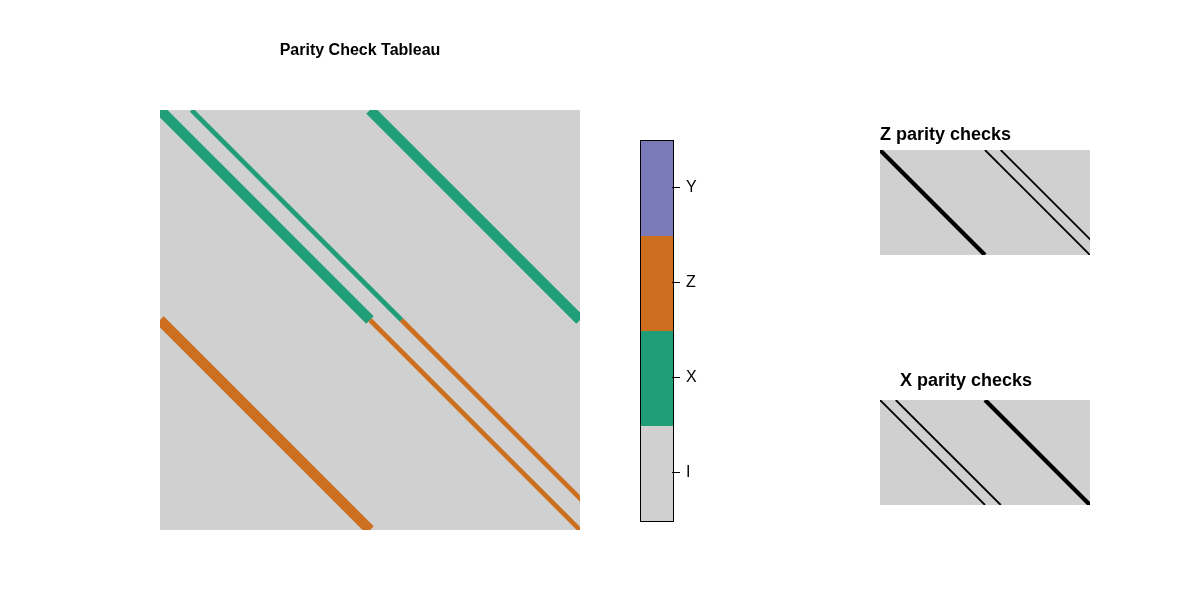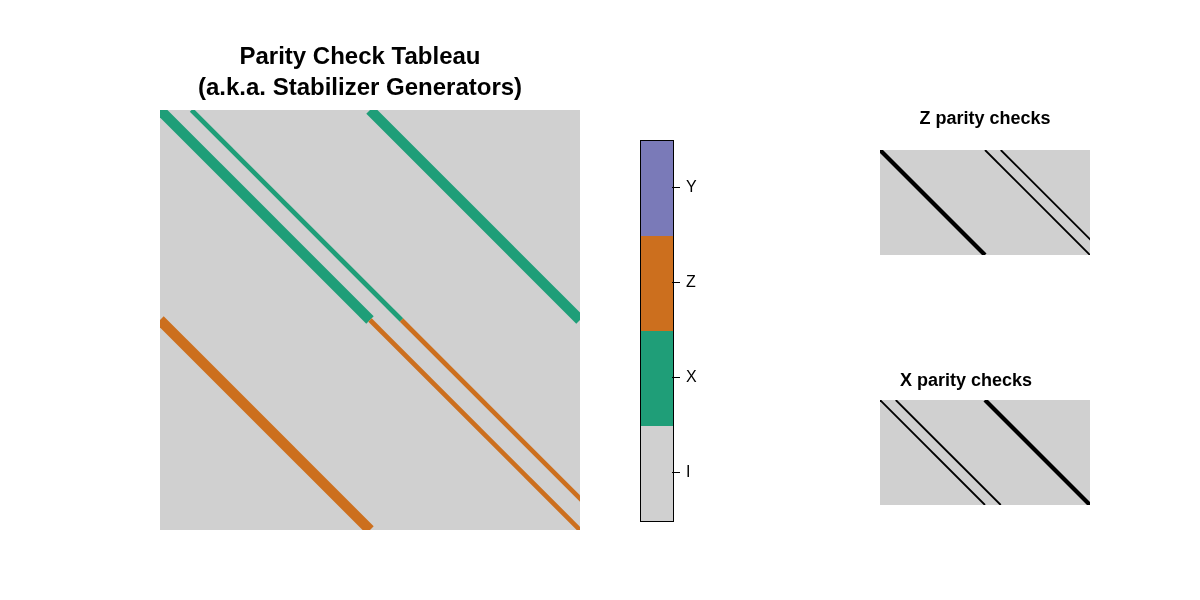--- a/index.html
+++ b/index.html
@@ -8,21 +8,21 @@
     width: 1200px;
     height: 600px;
     background: #ffffff;
     font-family: "Helvetica Neue", Arial, sans-serif;
     position: relative;
   }
   .title {
     position: absolute;
     text-align: center;
     font-weight: 700;
-    font-size: 24px;
+    font-size: 16px;
     color: #000;
     line-height: 1.3;
   }
   .small-title {
     position: absolute;
     text-align: center;
     font-weight: 700;
     font-size: 18px;
     color: #000;
   }
@@ -56,21 +56,20 @@
     position: absolute;
     left: 0; top: 0;
     width: 100%; height: 100%;
   }
 </style>
 </head>
 <body>
 
 <div class="title" style="left:150px; top:40px; width:420px;">
   <span>Parity Check Tableau</span><br>
-  <span>(a.k.a. Stabilizer Generators)</span>
 </div>
 
 <div class="panel" style="left:160px; top:110px; width:420px; height:420px;">
   <svg class="diag" viewBox="0 0 80 80" preserveAspectRatio="none">
 
     <line x1="0" y1="0" x2="40" y2="40" stroke="#1f9e78" stroke-width="2.0"></line>
     <line x1="6" y1="0" x2="46" y2="40" stroke="#1f9e78" stroke-width="0.9"></line>
     <line x1="40" y1="0" x2="80" y2="40" stroke="#1f9e78" stroke-width="2.0"></line>
 
     <line x1="0" y1="40" x2="40" y2="80" stroke="#cc6f1e" stroke-width="2.0"></line>
@@ -88,21 +87,21 @@
 
 <div class="cb-tick" style="left:672px; top:187px;"></div>
 <div class="cb-label" style="left:686px; top:178px;">Y</div>
 <div class="cb-tick" style="left:672px; top:282px;"></div>
 <div class="cb-label" style="left:686px; top:273px;">Z</div>
 <div class="cb-tick" style="left:672px; top:377px;"></div>
 <div class="cb-label" style="left:686px; top:368px;">X</div>
 <div class="cb-tick" style="left:672px; top:472px;"></div>
 <div class="cb-label" style="left:686px; top:463px;">I</div>
 
-<div class="small-title" style="left:880px; top:108px; width:210px; text-align:center;">Z parity checks</div>
+<div class="small-title" style="left:880px; top:124px; width:210px; text-align:left;">Z parity checks</div>
 <div class="panel" style="left:880px; top:150px; width:210px; height:105px;">
   <svg class="diag" viewBox="0 0 80 40" preserveAspectRatio="none">
     <line x1="0" y1="0" x2="40" y2="40" stroke="#000" stroke-width="1.6"></line>
     <line x1="40" y1="0" x2="80" y2="40" stroke="#000" stroke-width="0.7"></line>
     <line x1="46" y1="0" x2="86" y2="40" stroke="#000" stroke-width="0.7"></line>
   </svg>
 </div>
 
 <div class="small-title" style="left:900px; top:370px; width:210px; text-align:left;">X parity checks</div>
 <div class="panel" style="left:880px; top:400px; width:210px; height:105px;">

